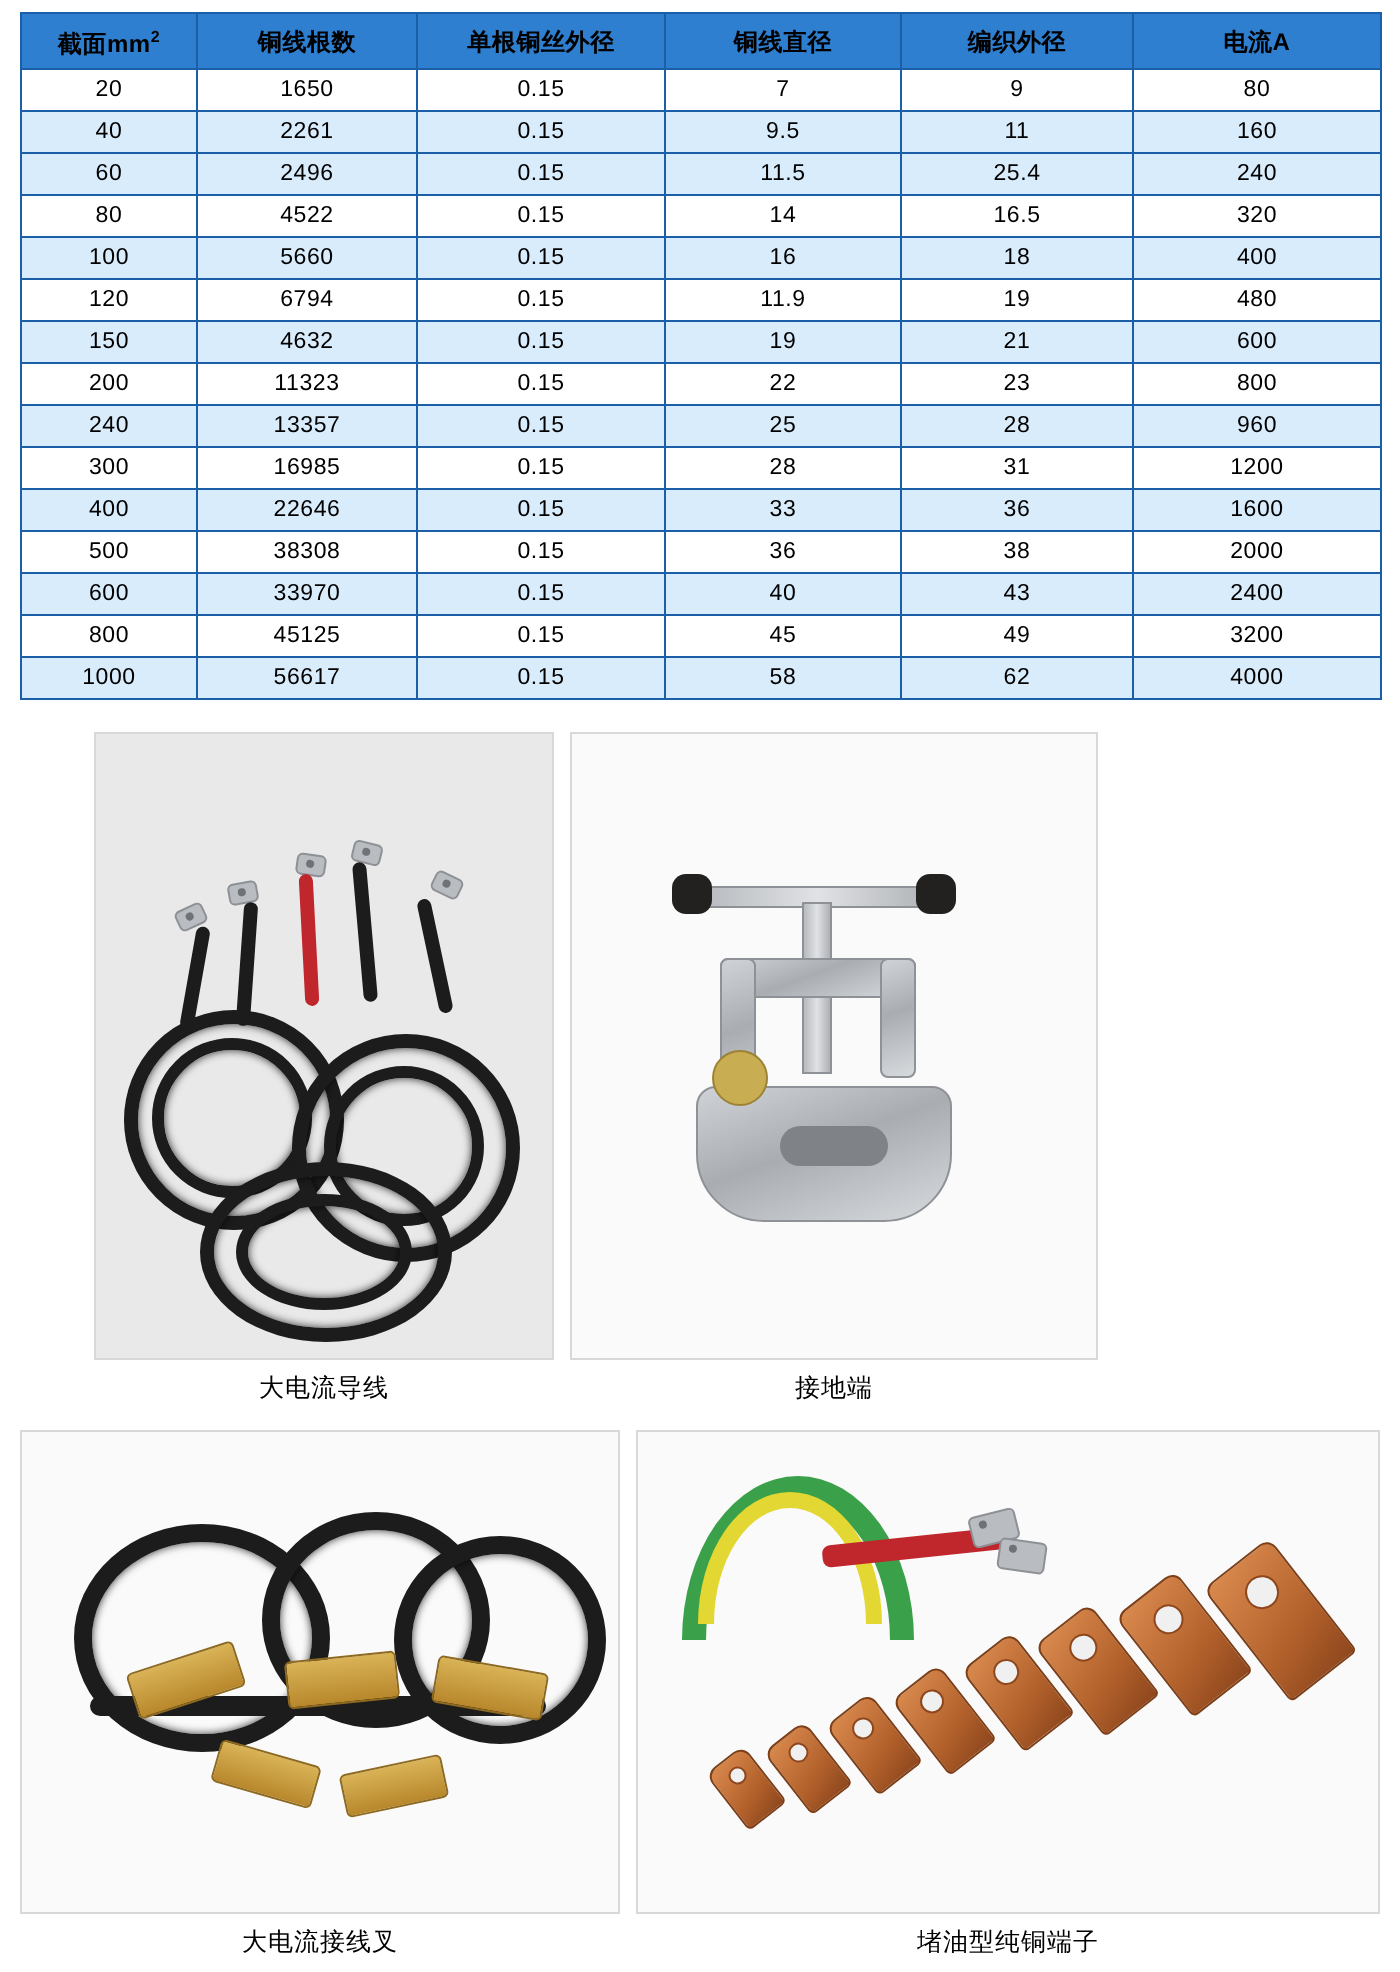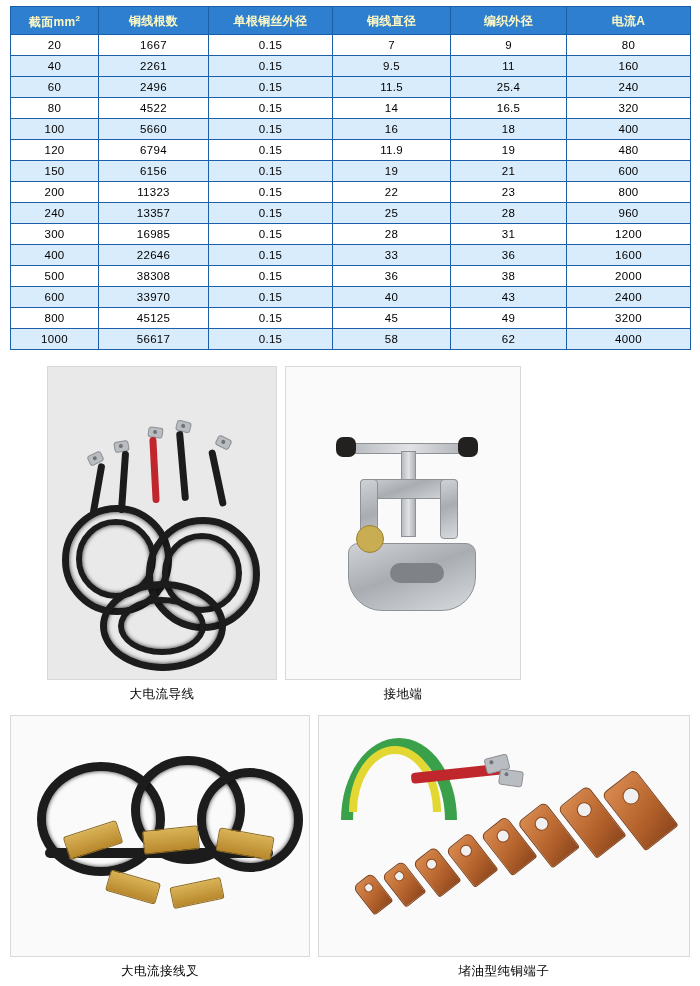--- a/index.html
+++ b/index.html
@@ -28,21 +28,21 @@
     text-align: center;
     vertical-align: middle;
     font-size: 11.5px;
     height: 20px;
     padding: 0;
     line-height: 20px;
     letter-spacing: .3px;
   }
   .spec-table thead th {
     background: #2f7fd0;
-    color: #fef9c3;
+    color: #000000;
     font-weight: bold;
     height: 24px;
     line-height: 24px;
     font-size: 12px;
   }
   .spec-table thead th sup {
     font-size: 8px;
     vertical-align: super;
   }
   .spec-table tbody tr.alt td {
@@ -80,21 +80,21 @@
     text-align: center;
     font-size: 12.5px;
     color: #000;
     padding: 6px 0 4px 0;
     letter-spacing: .5px;
   }
 
   
   .r1c1 { width: 230px; padding-left: 37px; }
   .r1c2 { width: 214px; }
-  .r1c3 { width: 236px; }
+  .r1c3 { width: 264px; }
   .r1 .photo-frame { height: 312px; }
   .r1c2 .photo-frame.half { height: 152px; }
   .r1c2 .photo-frame.half + .photo-frame.half { margin-top: 8px; }
 
   
   .r2c1 { width: 300px; }
   .r2c2 { width: 372px; }
   .r2 .photo-frame { height: 240px; }
 
   
@@ -227,21 +227,21 @@
       <th>铜线根数</th>
       <th>单根铜丝外径</th>
       <th>铜线直径</th>
       <th>编织外径</th>
       <th>电流A</th>
     </tr>
   </thead>
   <tbody>
     <tr>
       <td>20</td>
-      <td>1667</td>
+      <td>1650</td>
       <td>0.15</td>
       <td>7</td>
       <td>9</td>
       <td>80</td>
     </tr>
     <tr class="alt">
       <td>40</td>
       <td>2261</td>
       <td>0.15</td>
       <td>9.5</td>
@@ -275,21 +275,21 @@
     <tr>
       <td>120</td>
       <td>6794</td>
       <td>0.15</td>
       <td>11.9</td>
       <td>19</td>
       <td>480</td>
     </tr>
     <tr class="alt">
       <td>150</td>
-      <td>6156</td>
+      <td>4632</td>
       <td>0.15</td>
       <td>19</td>
       <td>21</td>
       <td>600</td>
     </tr>
     <tr>
       <td>200</td>
       <td>11323</td>
       <td>0.15</td>
       <td>22</td>

